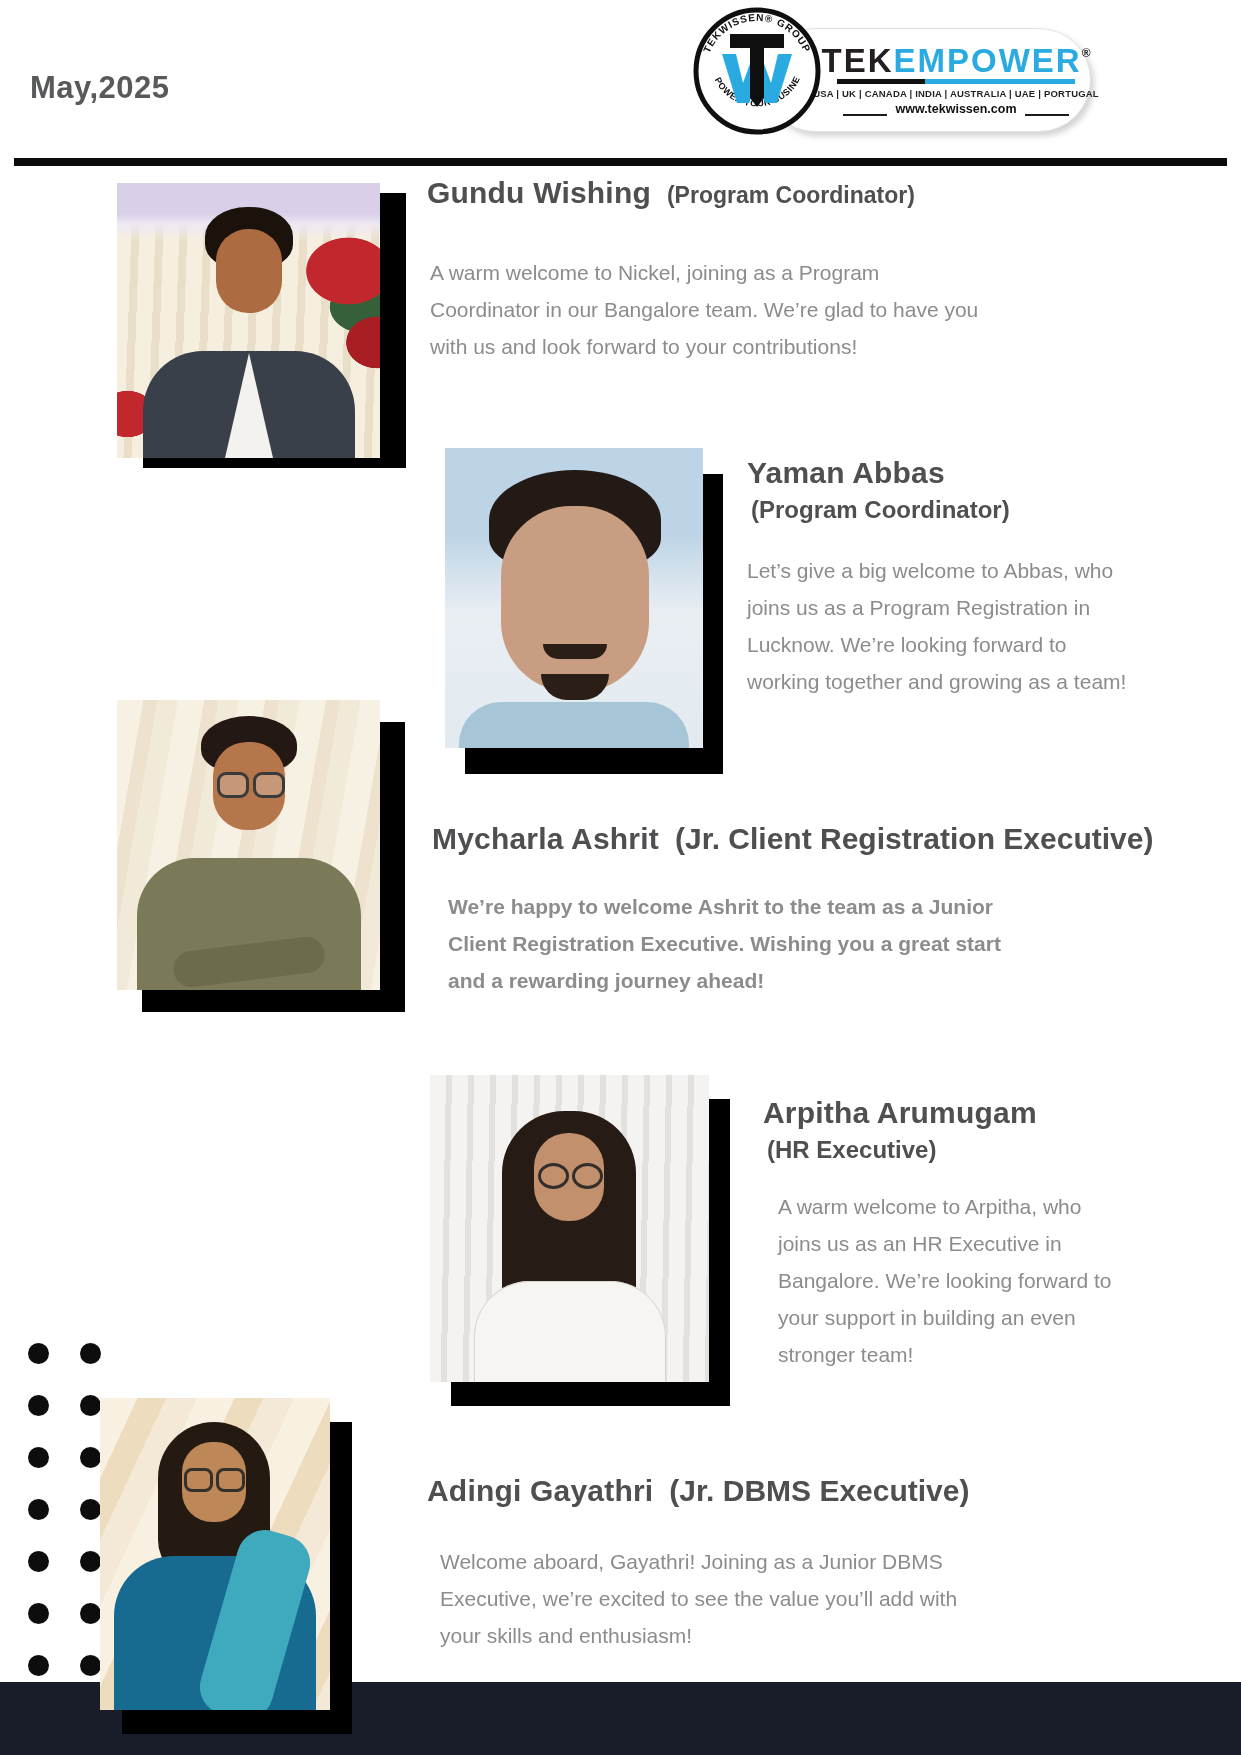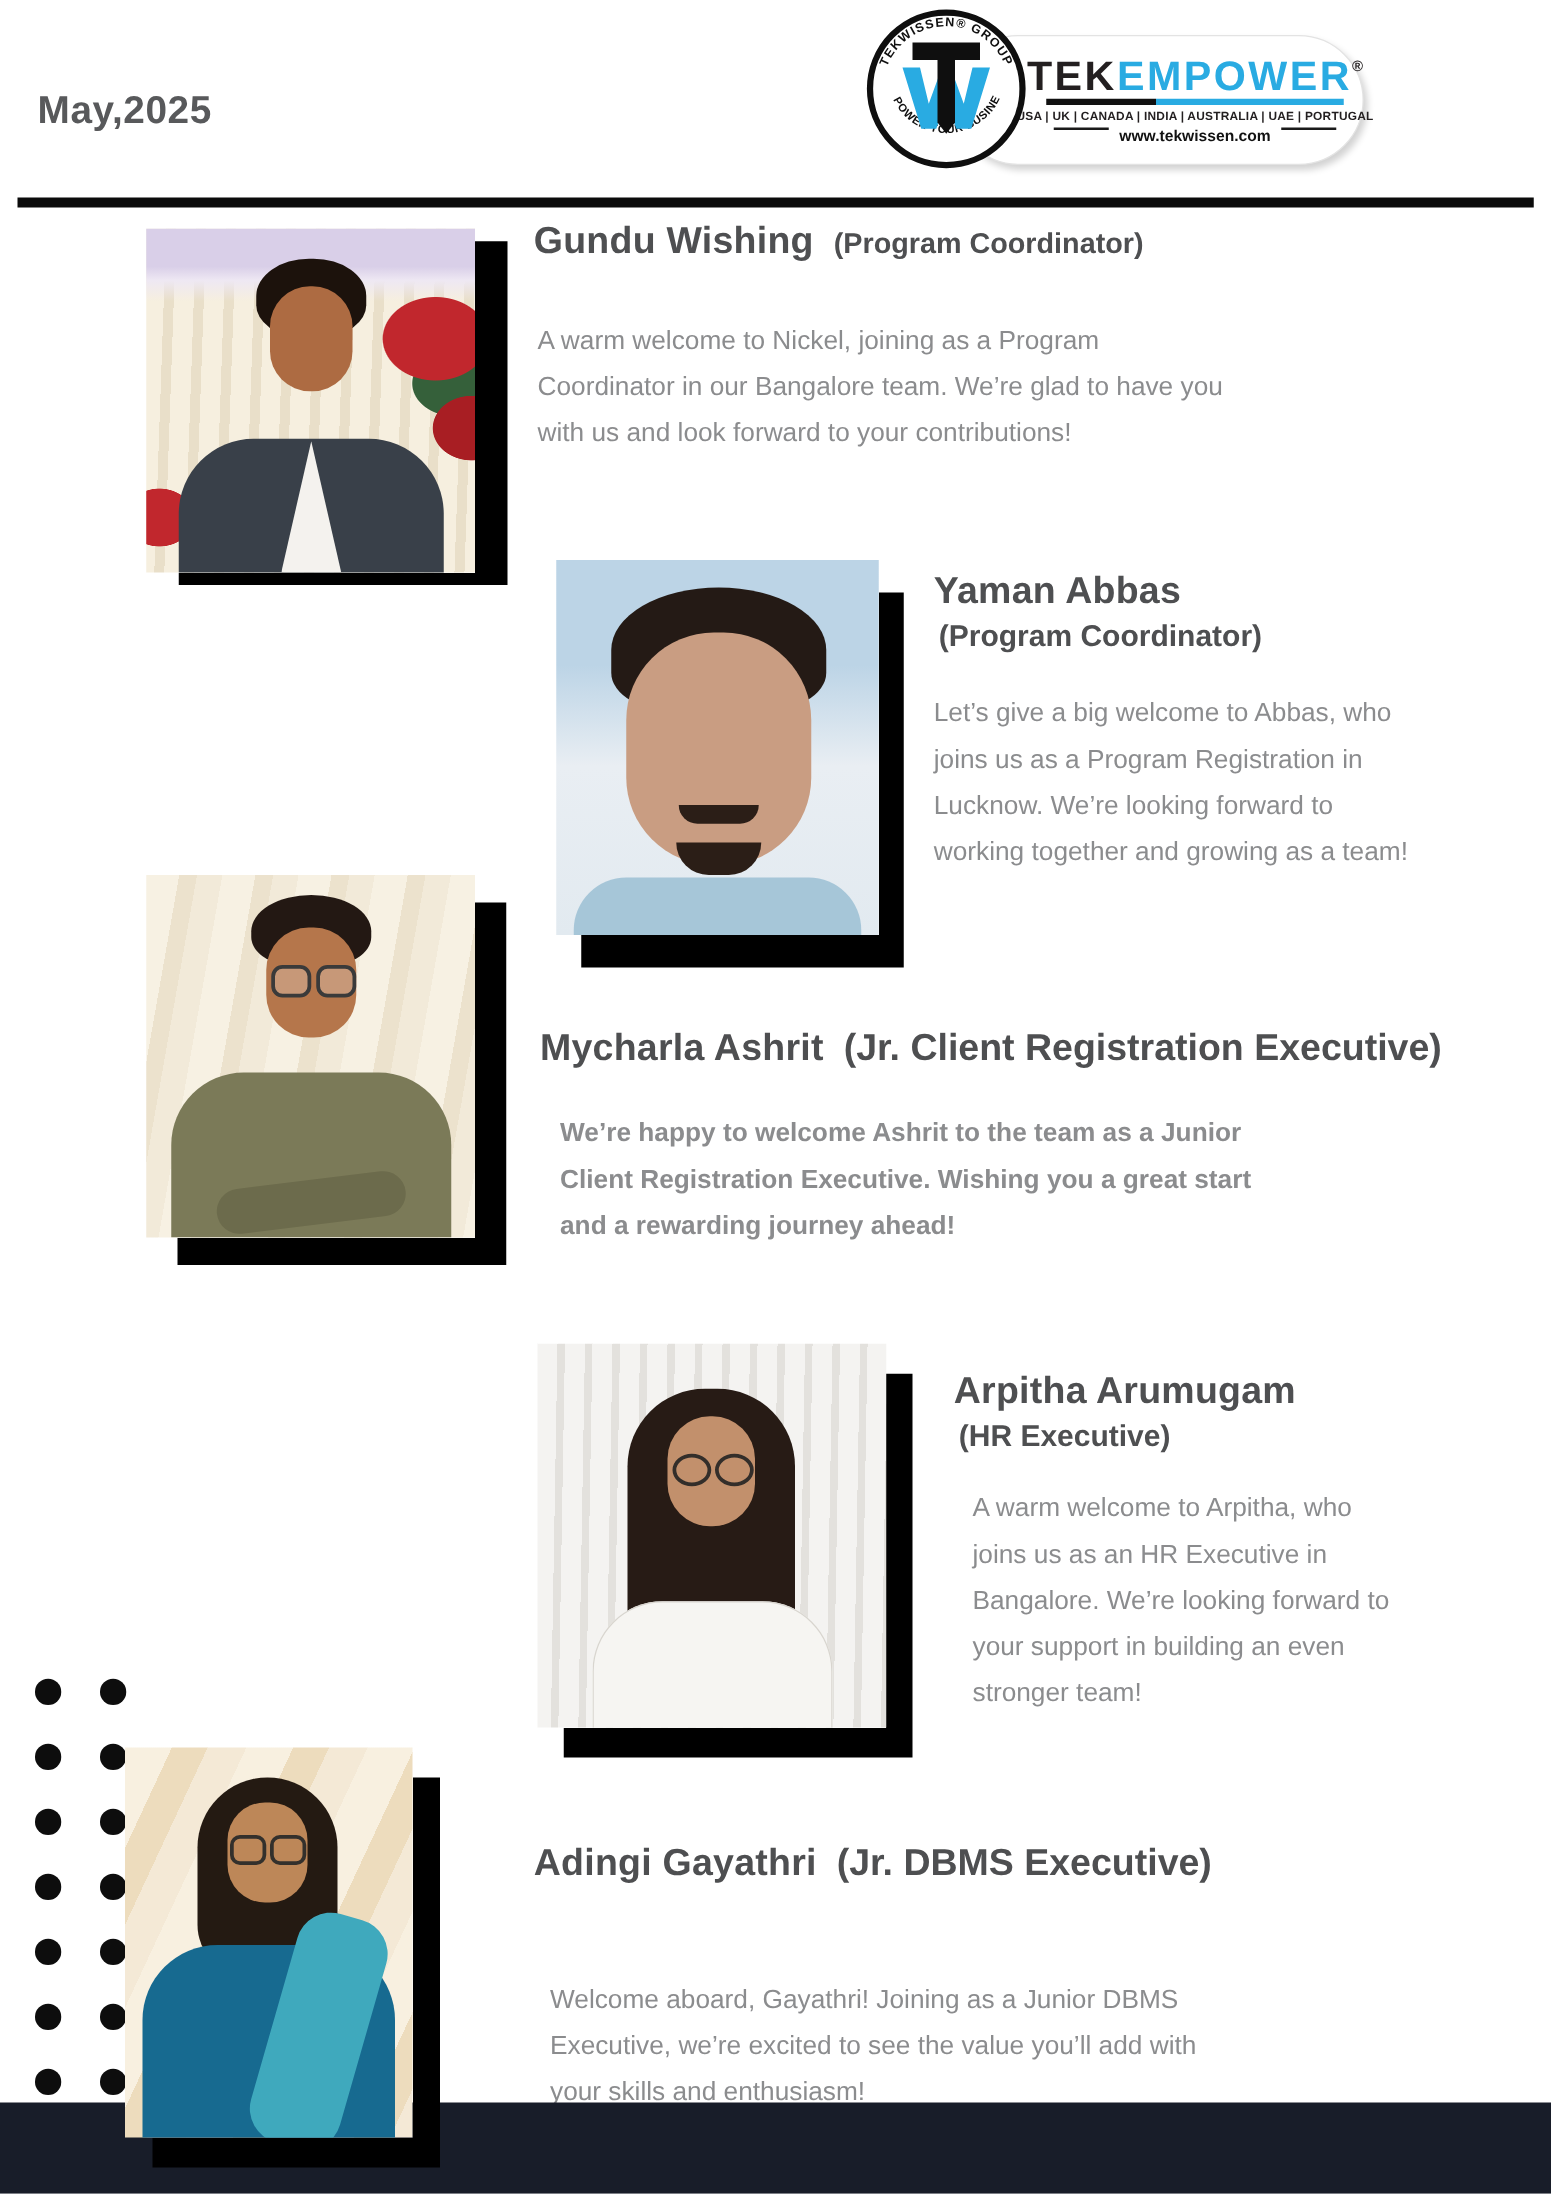--- a/index.html
+++ b/index.html
@@ -19,21 +19,21 @@
     display:flex;flex-direction:column;justify-content:center;align-items:center;
     padding-left:58px;box-sizing:border-box;z-index:4;
   }
   .brand-line{font-weight:700;font-size:33px;letter-spacing:2px;line-height:34px;white-space:nowrap;}
   .brand-tek{color:#231f20;}
   .brand-wissen{color:#29abe2;}
   .brand-reg{font-size:12px;color:#231f20;vertical-align:top;position:relative;top:-8px;letter-spacing:0;}
   .brand-underline{width:238px;height:5px;margin:1px 0 4px 0;
     background:linear-gradient(90deg,#111 0 37%,#29abe2 37%);}
   .countries{font-size:9.5px;font-weight:700;color:#231f20;white-space:nowrap;letter-spacing:.2px;}
-  .site-row{display:flex;align-items:flex-start;gap:8px;margin-top:3px;}
+  .site-row{display:flex;align-items:flex-end;gap:8px;margin-top:3px;}
   .dash{width:44px;height:2px;background:#1a1a1a;}
   .site{font-size:12.5px;font-weight:700;color:#111;text-decoration:none;}
   .badge{position:absolute;left:692px;top:6px;width:130px;height:130px;z-index:5;}
   .top-rule{position:absolute;left:14px;top:158px;width:1213px;height:8px;background:#0b0b0b;}
 
   
   .photo{position:absolute;overflow:hidden;z-index:3;}
   .photo>div{position:absolute;}
   .hair,.face,.torso,.shirt,.stache,.extra,.lens{position:absolute;}
 
@@ -92,21 +92,21 @@
   .emp-role{font-size:23px;font-weight:700;color:#4e4f51;}
   .emp-role.small{font-size:30px;}
   .title-stack{position:absolute;white-space:nowrap;}
   .title-stack .emp-role{display:block;margin-top:6px;padding-left:4px;font-size:24px;}
   .para{position:absolute;font-size:21px;line-height:37px;color:#8b8c8e;white-space:pre-line;}
 
   .t1{left:427px;top:176px;}  .m1{left:430px;top:254px;width:650px;}
   .t2{left:747px;top:456px;}  .m2{left:747px;top:552px;width:440px;}
   .t3{left:432px;top:822px;}  .m3{left:448px;top:888px;width:630px;font-weight:bold;}
   .t4{left:763px;top:1096px;} .m4{left:778px;top:1188px;width:430px;}
-  .t5{left:427px;top:1474px;} .m5{left:440px;top:1543px;width:610px;margin-top:38px;}
+  .t5{left:427px;top:1474px;} .m5{left:440px;top:1543px;width:610px;}
 
   
   .dots{position:absolute;left:28px;top:1343px;width:78px;z-index:1;
     display:grid;grid-template-columns:21px 21px;grid-auto-rows:21px;column-gap:31px;row-gap:31px;}
   .dot{width:21px;height:21px;background:#0d0d0d;border-radius:50%;}
   .footer-bar{position:absolute;left:0;top:1682px;width:1241px;height:73px;background:#181d29;z-index:2;}
 </style>
 </head>
 <body>
 

